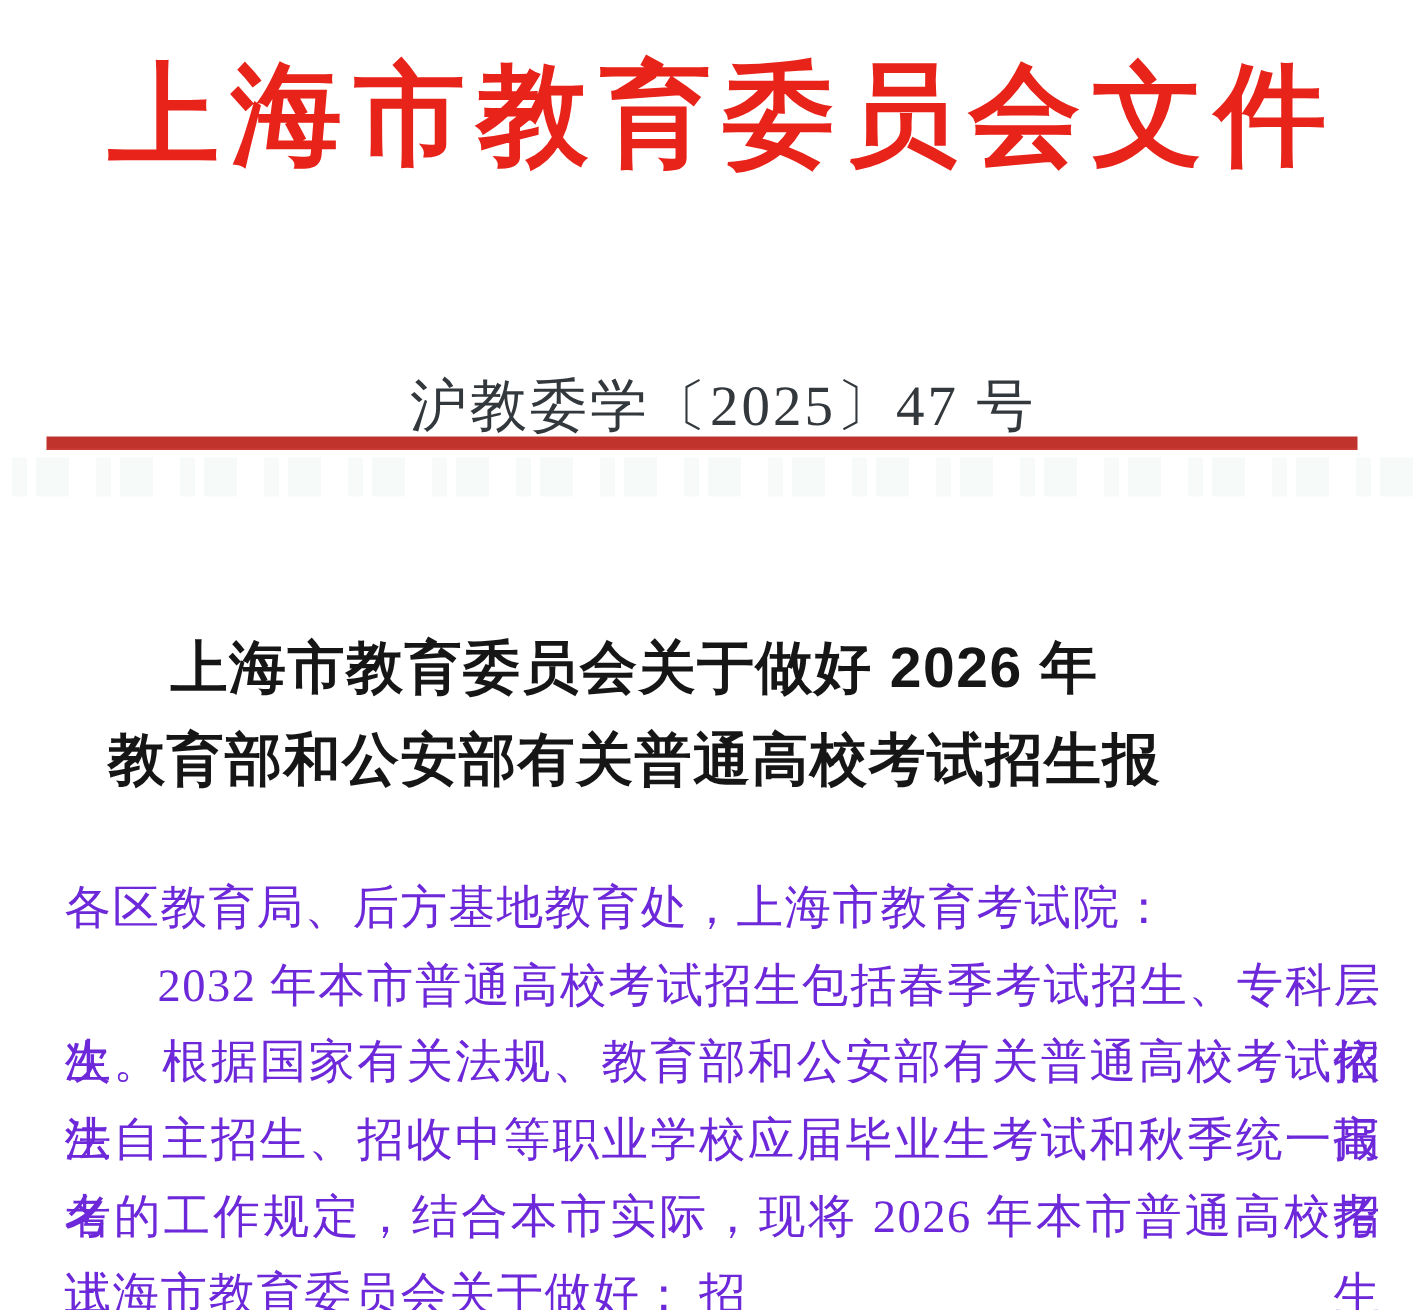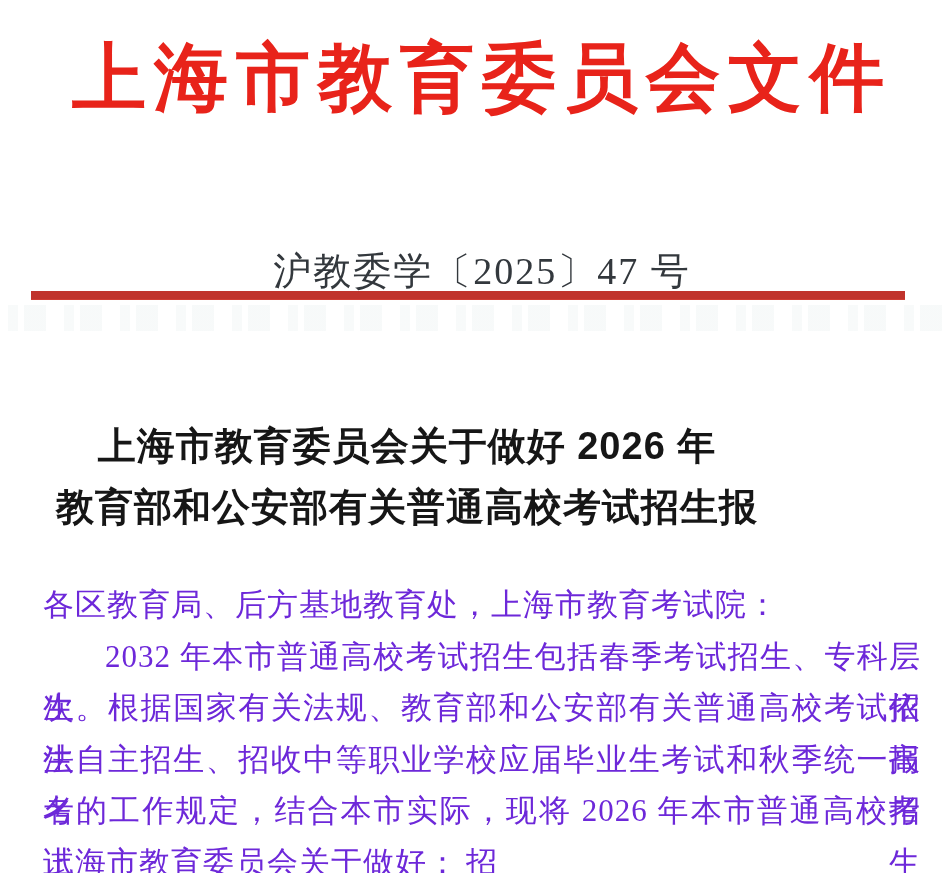--- a/index.html
+++ b/index.html
@@ -49,21 +49,21 @@
     background:
       repeating-linear-gradient(90deg,
         rgba(190, 210, 210, 0.20) 0px,  rgba(190, 210, 210, 0.20) 10px,
         rgba(255, 255, 255, 0)  10px,  rgba(255, 255, 255, 0)  16px,
         rgba(190, 210, 210, 0.22) 16px, rgba(190, 210, 210, 0.22) 38px,
         rgba(255, 255, 255, 0)  38px,  rgba(255, 255, 255, 0)  56px);
     opacity: 0.55;
   }
   .notice-title {
     position: absolute;
-    top: 404px; left: 0; width: 798px;
+    top: 404px; left: 16px; width: 798px;
     text-align: center;
     font-family: "Liberation Sans", "DejaVu Sans", sans-serif;
     font-weight: bold;
     font-size: 38px;
     line-height: 53px;
     color: #161616;
     letter-spacing: 1px;
   }
   .body-text {
     position: absolute;

